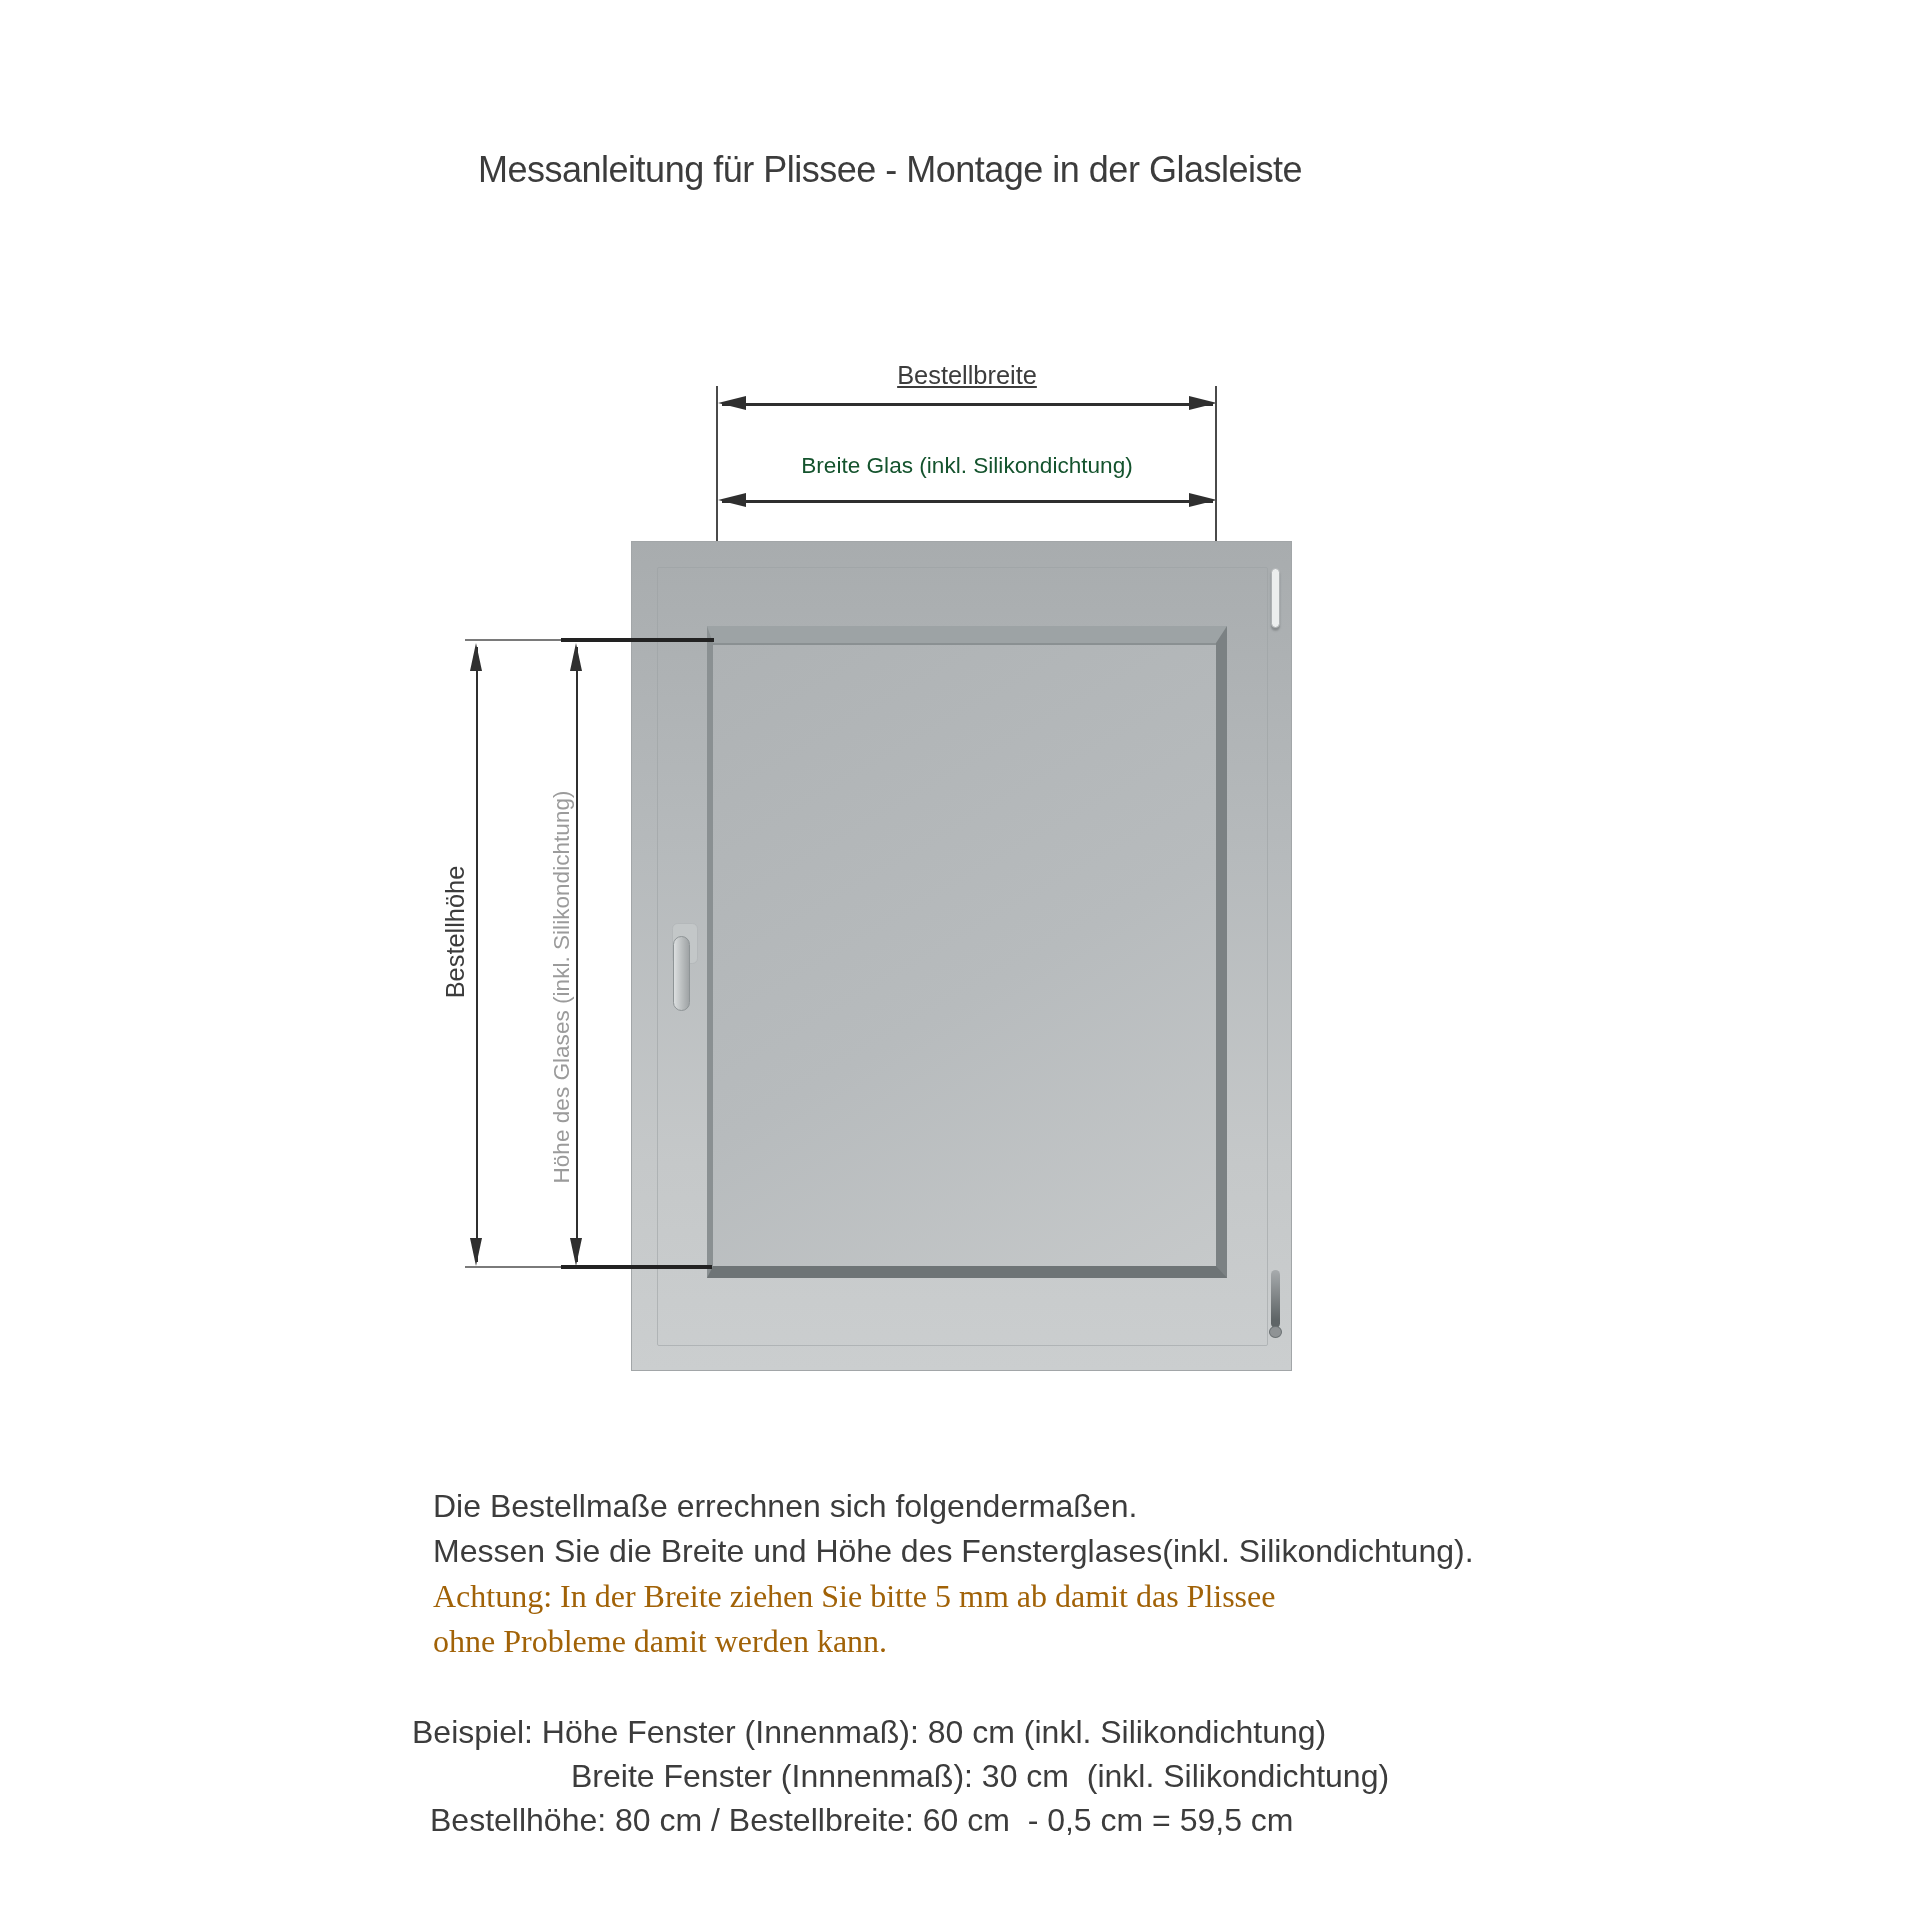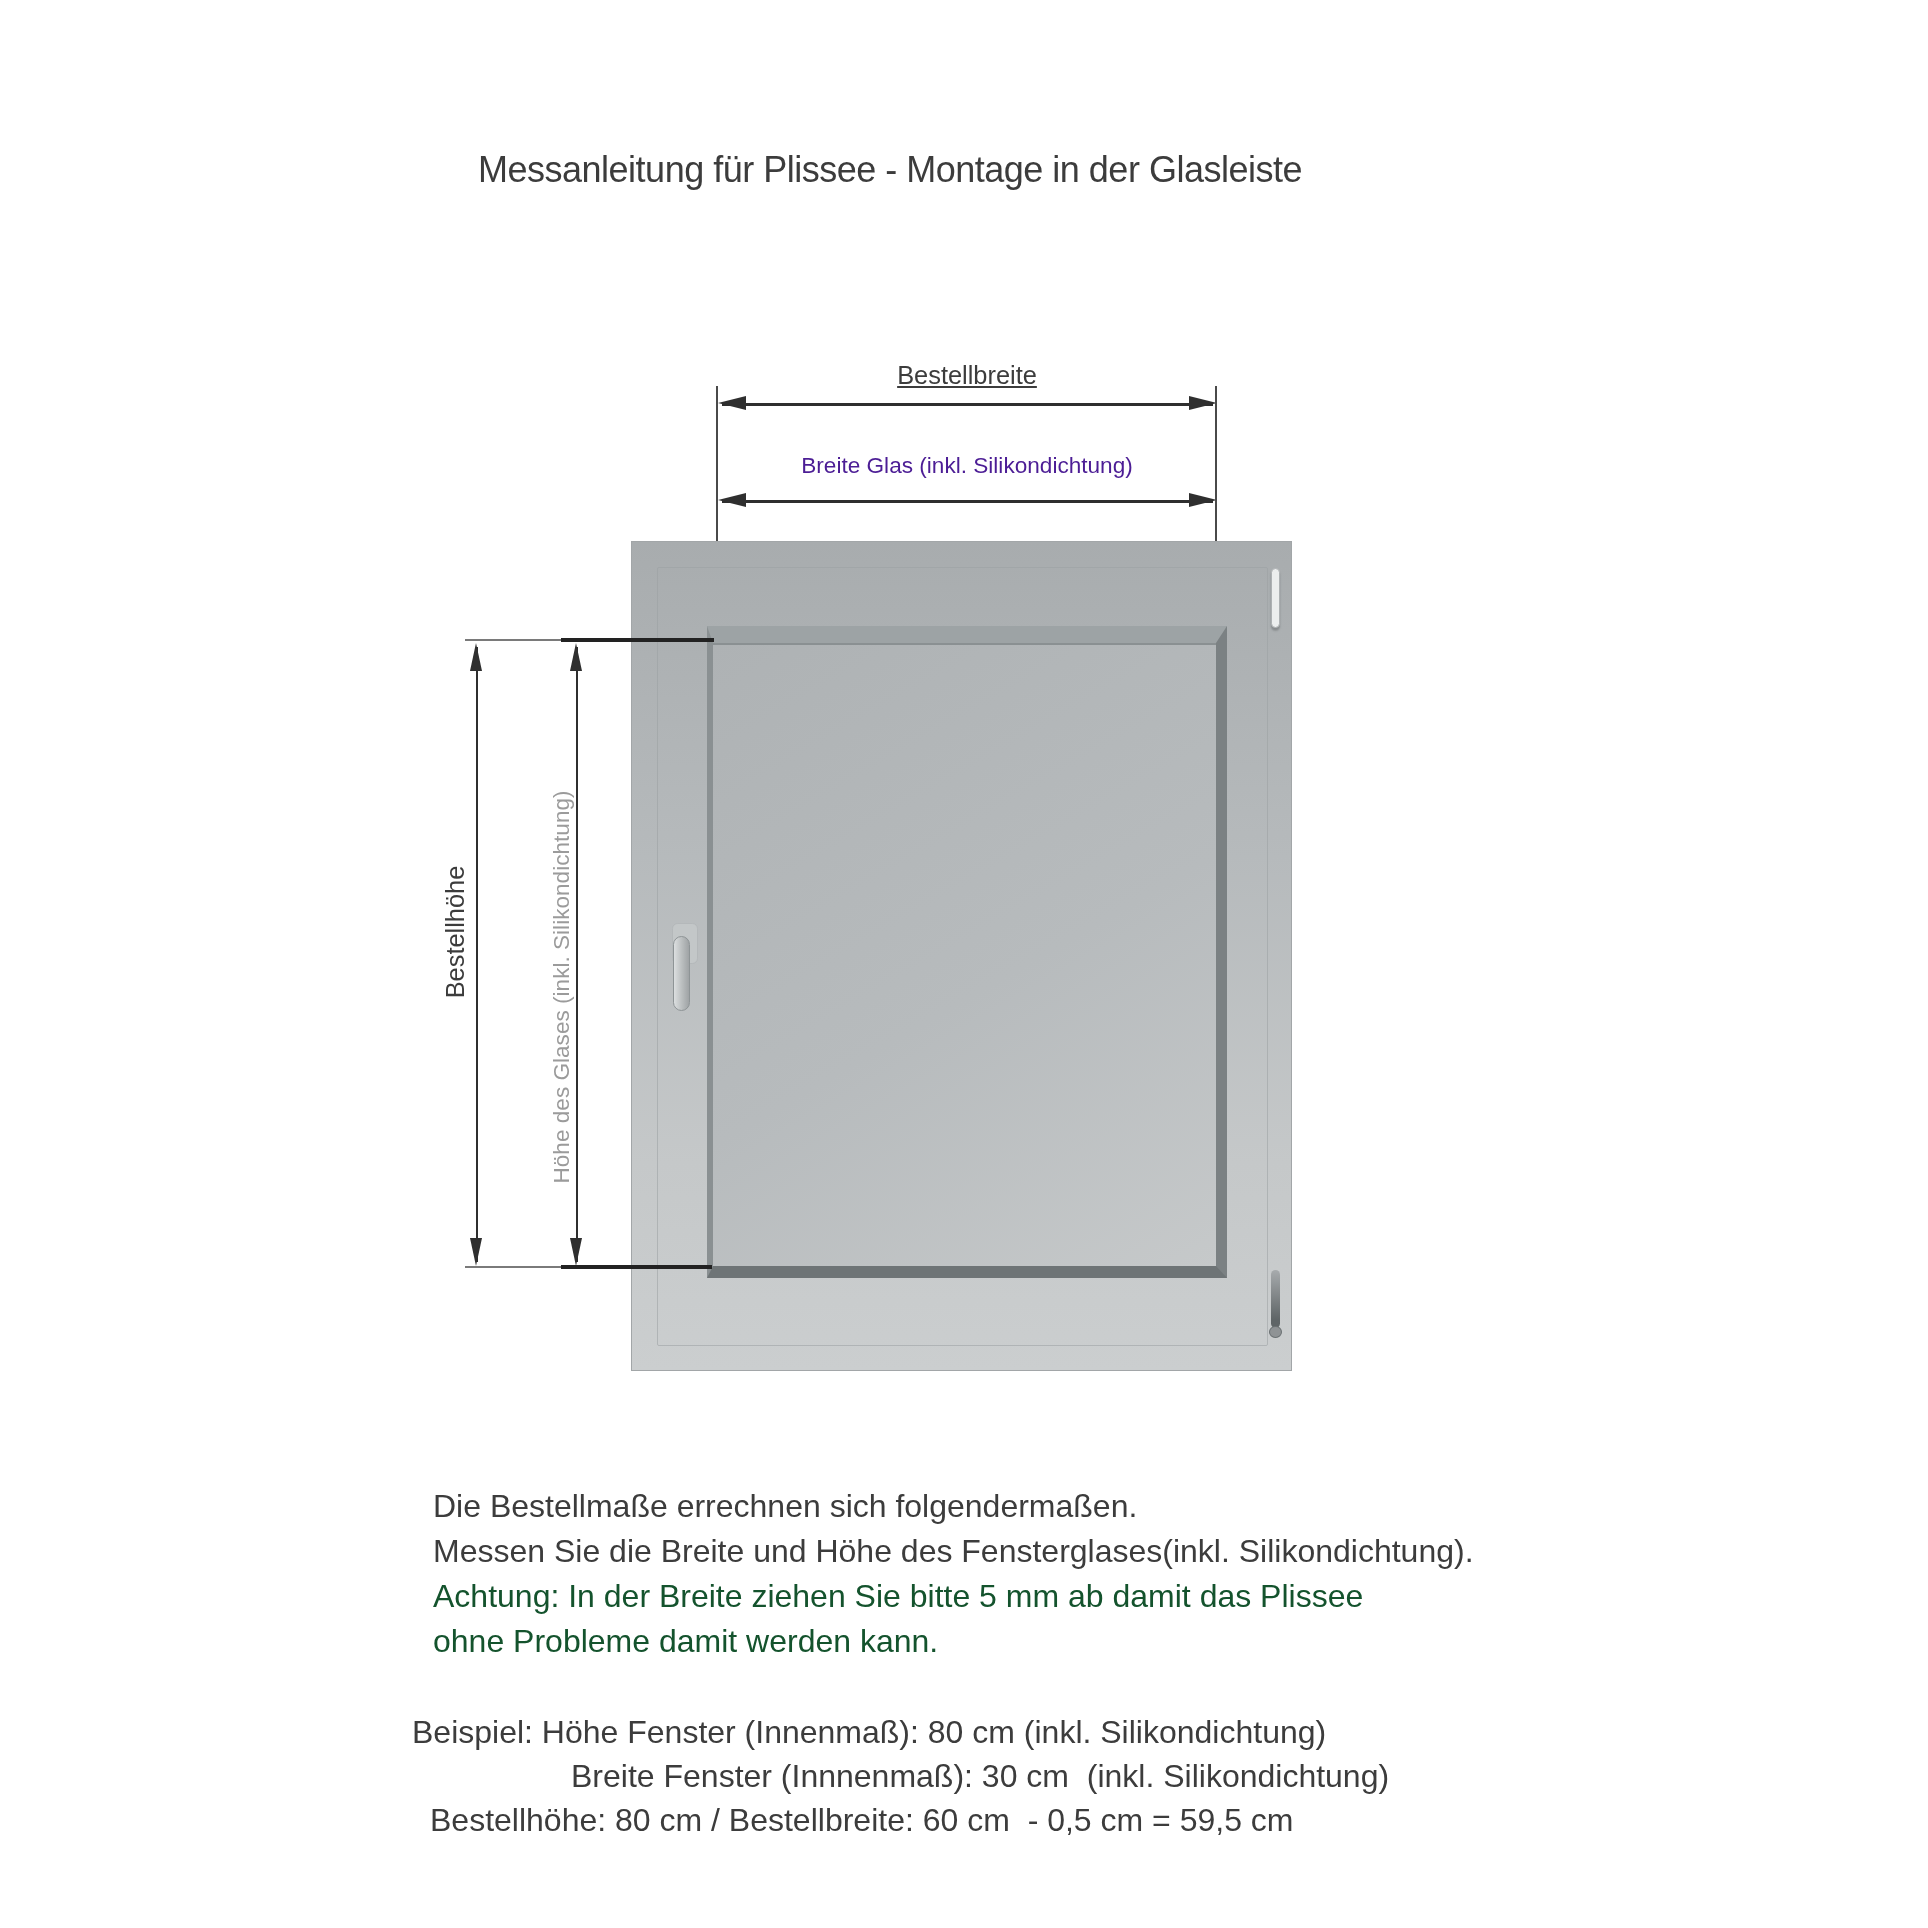--- a/index.html
+++ b/index.html
@@ -4,27 +4,27 @@
 <style>
   html,body{margin:0;padding:0;background:#ffffff;}
   body{width:1928px;height:1928px;position:relative;font-family:"Liberation Sans",sans-serif;}
   .canvas{position:absolute;left:0;top:0;width:1928px;height:1928px;background:#fff;overflow:hidden;}
 
   
   .title{position:absolute;left:0;top:149px;width:1780px;text-align:center;
          font-size:36px;letter-spacing:-0.5px;color:#3c3c3c;}
   .dim-label-h{position:absolute;transform:translateX(-50%);white-space:nowrap;
                font-size:25.4px;color:#3c3c3c;}
-  .dim-label-h.gray{font-size:22.6px;color:#4c1d95;}
+  .dim-label-h.gray{font-size:22.6px;color:#14532d;}
   .dim-label-v{position:absolute;transform:translate(-50%,-50%) rotate(-90deg);
                white-space:nowrap;font-size:25.4px;color:#3c3c3c;}
   .dim-label-v.gray{font-size:22.6px;color:#9b9b9b;}
 
   .instructions{position:absolute;left:433px;top:1484px;font-size:32px;line-height:45px;color:#3c3c3c;}
-  .instructions .warn{color:#14532d;}
+  .instructions .warn{color:#a16207;font-family:Liberation Serif, serif;}
   .example-line{position:absolute;font-size:32px;color:#3c3c3c;white-space:pre;}
 
   
   .harrow{position:absolute;height:2.8px;}
   .harrow .bar{position:absolute;left:3.8px;right:3.8px;top:0;height:2.8px;background:#2f2f2f;}
   .harrow .ah-left{position:absolute;left:0;top:-6.6px;width:0;height:0;
                    border-top:7.5px solid transparent;border-bottom:7.5px solid transparent;
                    border-right:28px solid #2f2f2f;}
   .harrow .ah-right{position:absolute;right:0;top:-6.6px;width:0;height:0;
                     border-top:7.5px solid transparent;border-bottom:7.5px solid transparent;

